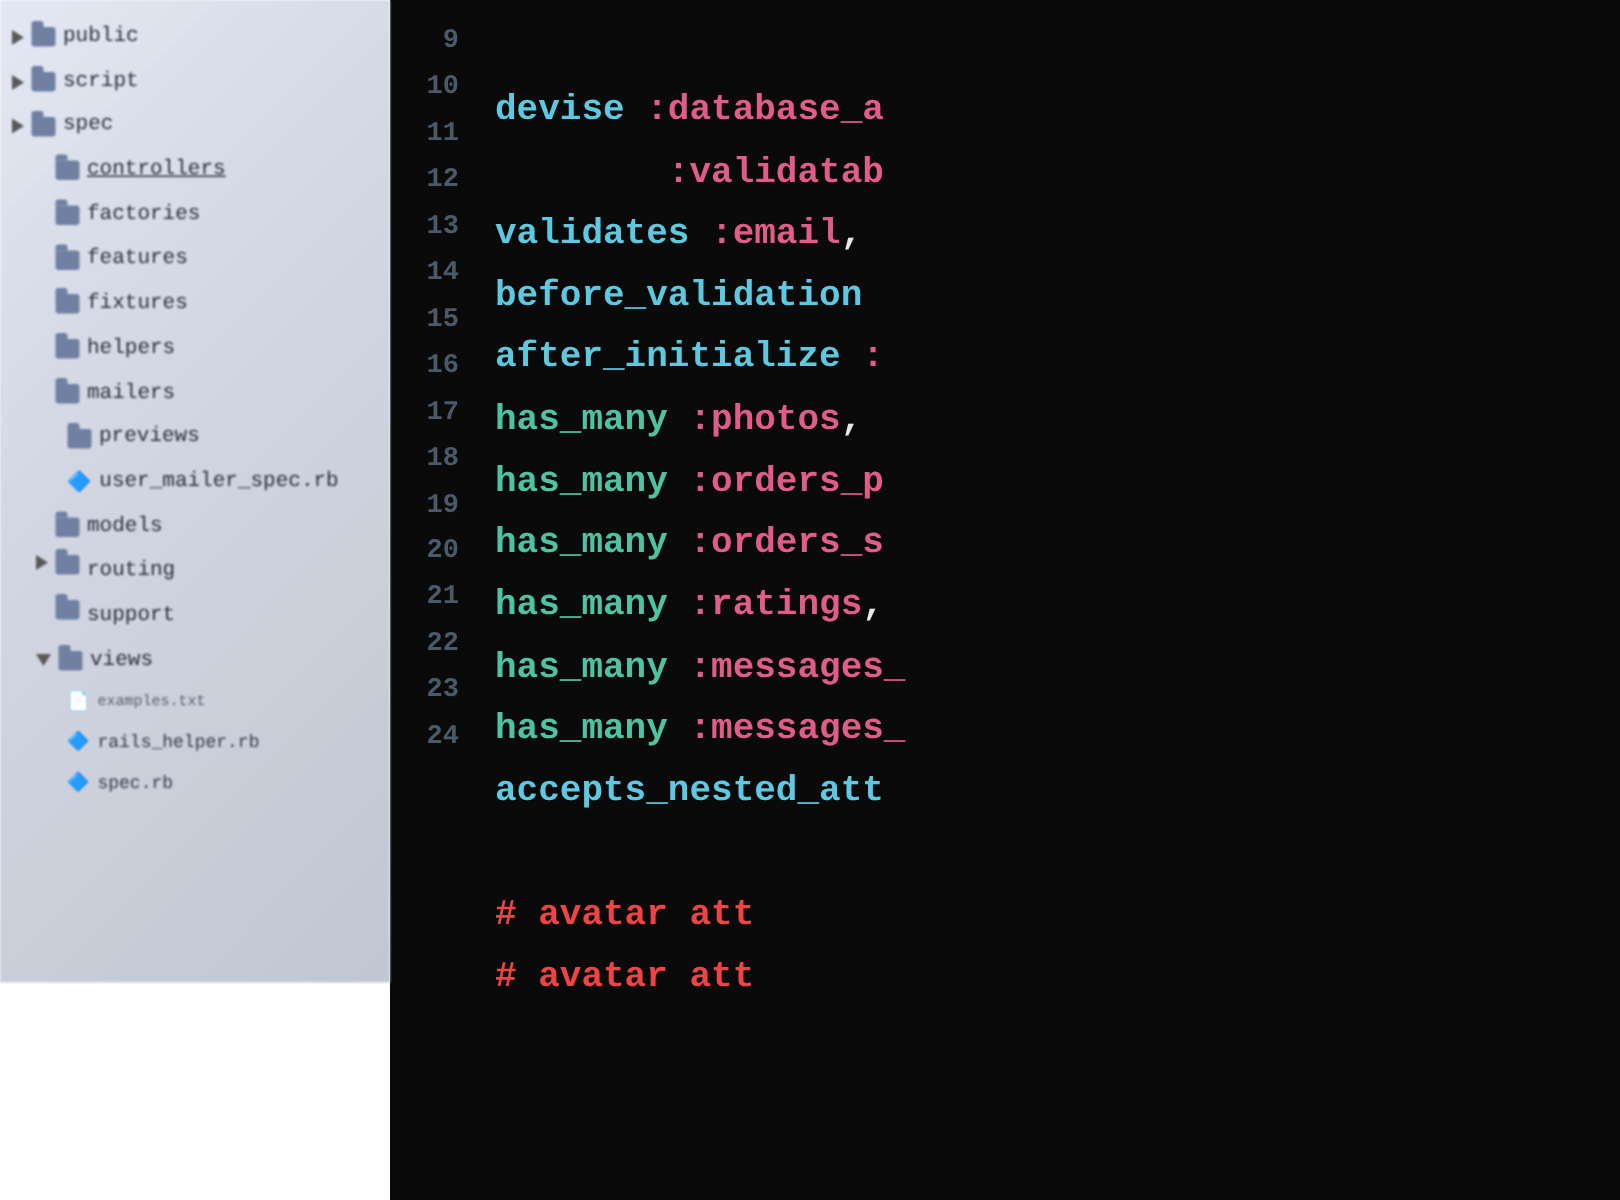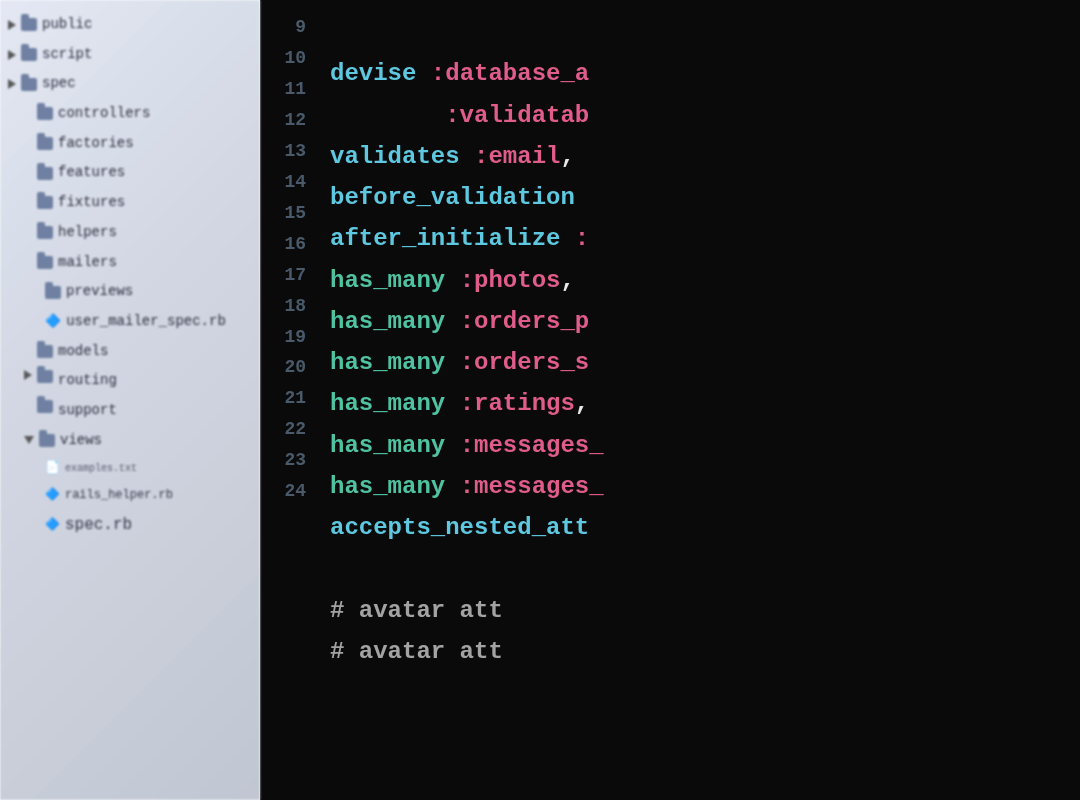--- a/index.html
+++ b/index.html
@@ -12,21 +12,21 @@
       width: 1080px;
       height: 800px;
       overflow: hidden;
       font-family: 'Courier New', Courier, monospace;
       display: flex;
     }
 
     
     .file-tree {
       width: 260px;
-      height: 800px;
+      height: 655px;
       background: linear-gradient(135deg, #d8dde8 0%, #c8cdd8 40%, #b8bdc8 100%);
       padding: 10px 0;
       overflow: hidden;
       position: relative;
       flex-shrink: 0;
       
       filter: blur(0.8px) brightness(1.05);
     }
 
     .file-tree-item {
@@ -125,21 +125,21 @@
       font-weight: bold;
       line-height: 1.72;
       white-space: nowrap;
       font-family: 'Courier New', Courier, monospace;
     }
 
     .kw-green { color: #4fc3a1; }
     .kw-cyan { color: #5ec8e0; }
     .kw-white { color: #e8e8e8; }
     .kw-pink { color: #e05c8a; }
-    .kw-comment { color: #a3a3a3; }
+    .kw-comment { color: #ef4444; }
   </style>
 </head>
 <body>
 
 <div class="file-tree">
 
   <div class="file-tree-item">
     <span class="indent1" style="display:flex;align-items:center;gap:5px;">
       <span class="tri-right triangle"></span>
       <span class="folder-icon"></span>
@@ -157,21 +157,21 @@
 
   <div class="file-tree-item">
     <span class="indent1" style="display:flex;align-items:center;gap:5px;">
       <span class="tri-right triangle"></span>
       <span class="folder-icon"></span>
       <span>spec</span>
     </span>
   </div>
 
   <div class="file-tree-item">
-    <span class="indent2" style="display:flex;align-items:center;gap:5px;">
+    <span class="indent2" style="display:flex;align-items:center;gap:5px;text-decoration:underline;">
       <span style="width:8px;display:inline-block;"></span>
       <span class="folder-icon"></span>
       <span>controllers</span>
     </span>
   </div>
 
   <div class="file-tree-item">
     <span class="indent2" style="display:flex;align-items:center;gap:5px;">
       <span style="width:8px;display:inline-block;"></span>
       <span class="folder-icon"></span>
@@ -272,21 +272,21 @@
       <span style="width:8px;display:inline-block;"></span>
       <span style="font-size:12px;">🔷</span>
       <span style="font-size:12px;color:#334;">rails_helper.rb</span>
     </span>
   </div>
 
   <div class="file-tree-item">
     <span class="indent3" style="display:flex;align-items:center;gap:5px;margin-left:32px;">
       <span style="width:8px;display:inline-block;"></span>
       <span style="font-size:12px;">🔷</span>
-      <span style="font-size:16px;color:#334;">spec.rb</span>
+      <span style="font-size:12px;color:#334;">spec.rb</span>
     </span>
   </div>
 </div>
 
 <div class="editor">
   <div class="line-numbers">
     <span class="line-number">9</span>
     <span class="line-number">10</span>
     <span class="line-number">11</span>
     <span class="line-number">12</span>

